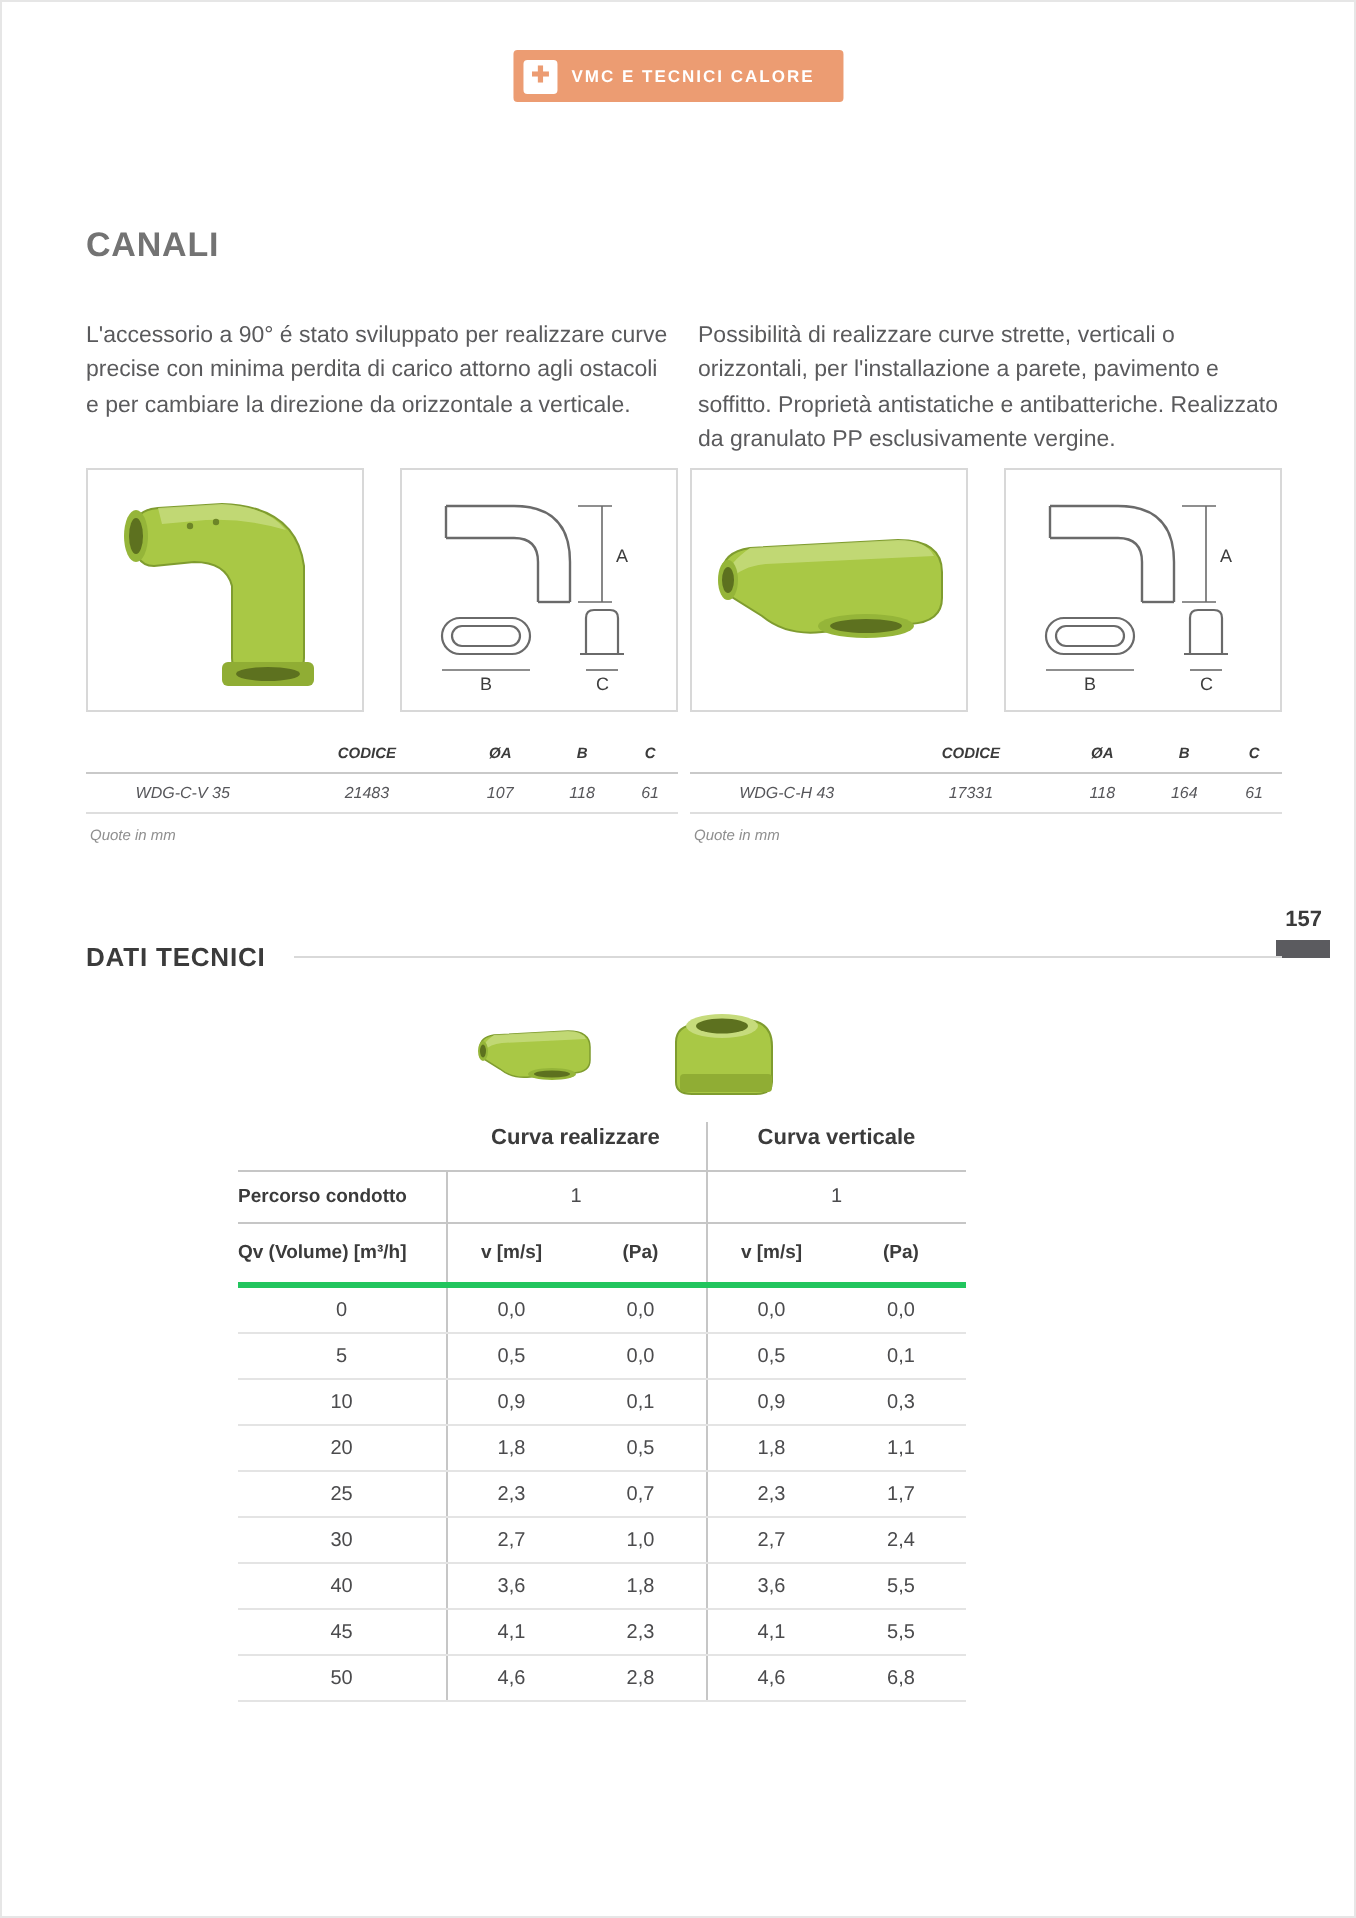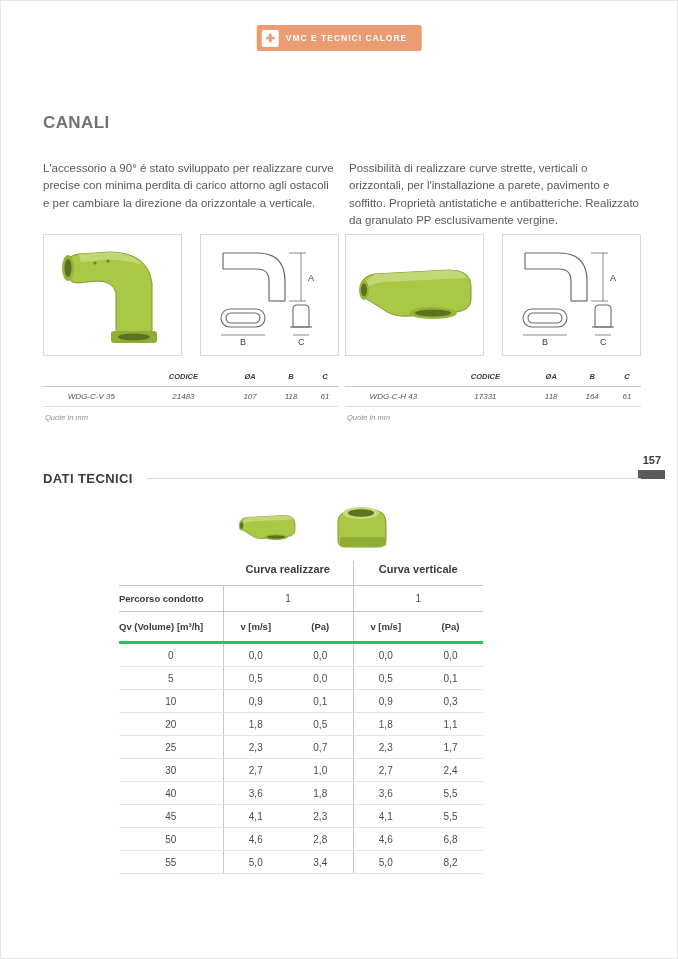--- a/index.html
+++ b/index.html
@@ -369,24 +369,17 @@
           </tr>
 
           <tr>
             <td>50</td>
             <td class="vdiv">4,6</td>
             <td>2,8</td>
             <td class="vdiv">4,6</td>
             <td>6,8</td>
           </tr>
 
-          <tr>
-            <td>55</td>
-            <td class="vdiv">5,0</td>
-            <td>3,4</td>
-            <td class="vdiv">5,0</td>
-            <td>8,2</td>
-          </tr>
         </tbody>
     </table>
   </div>
 
 </div>
 
 </body></html>

